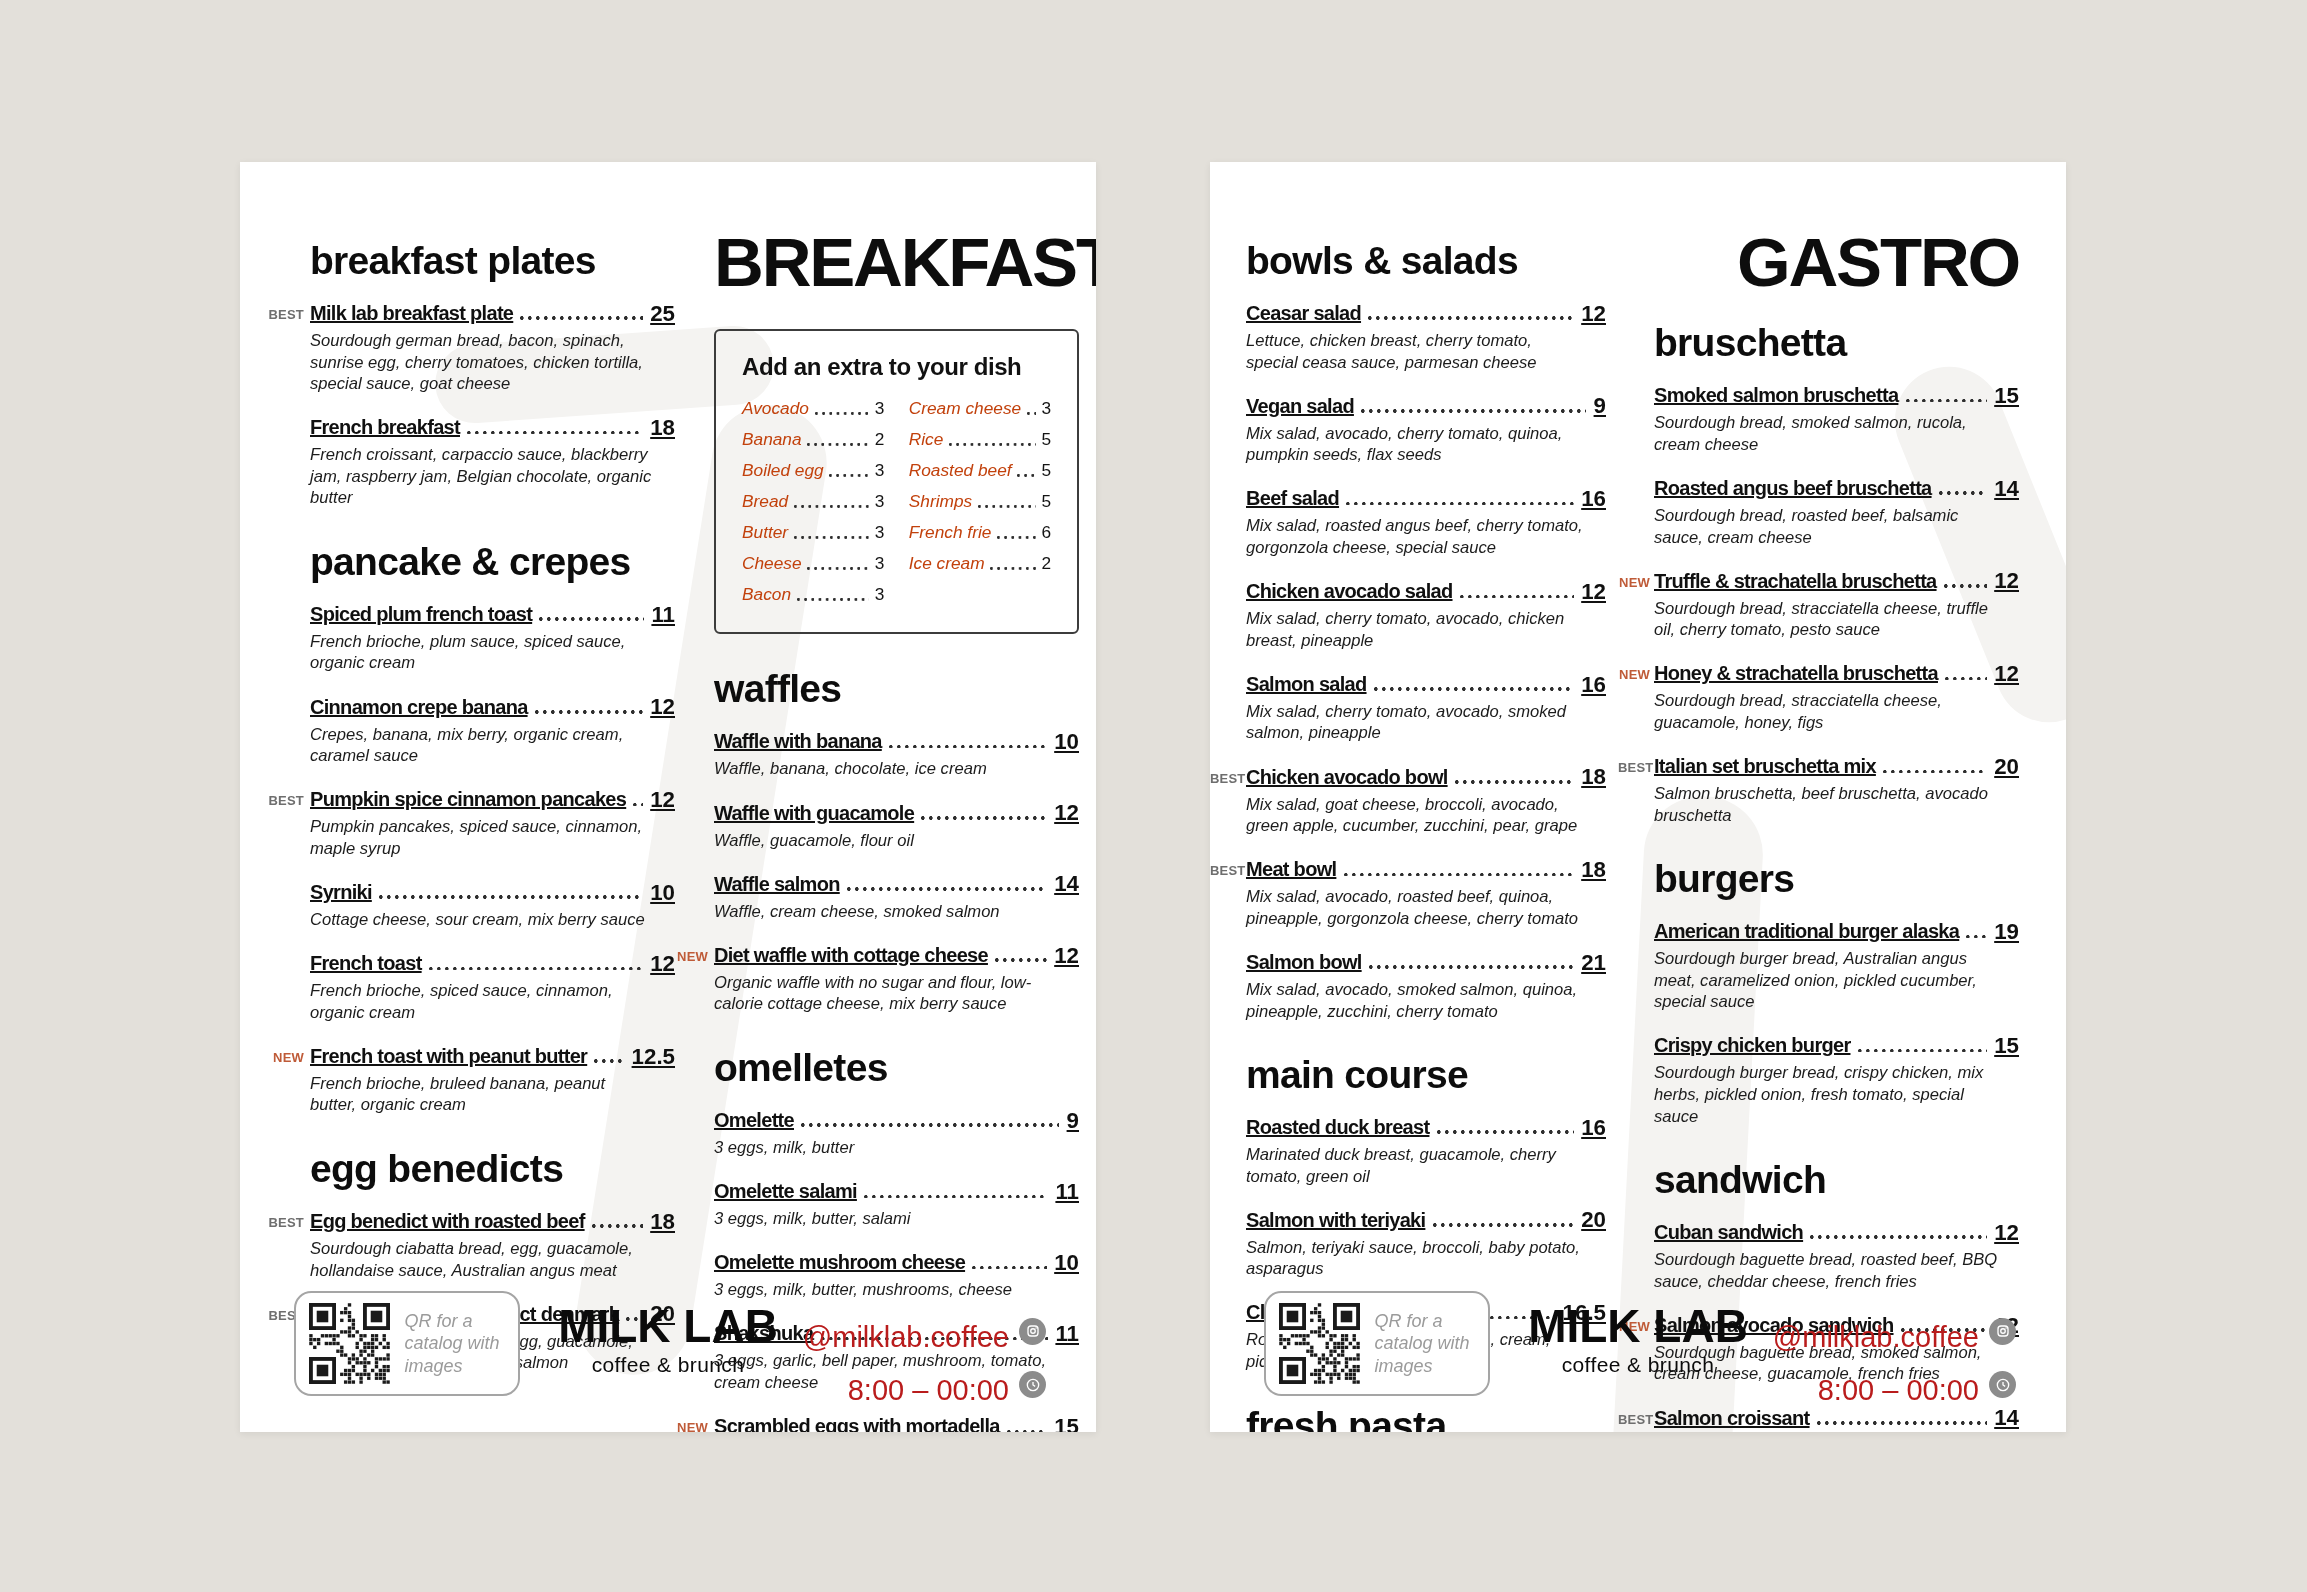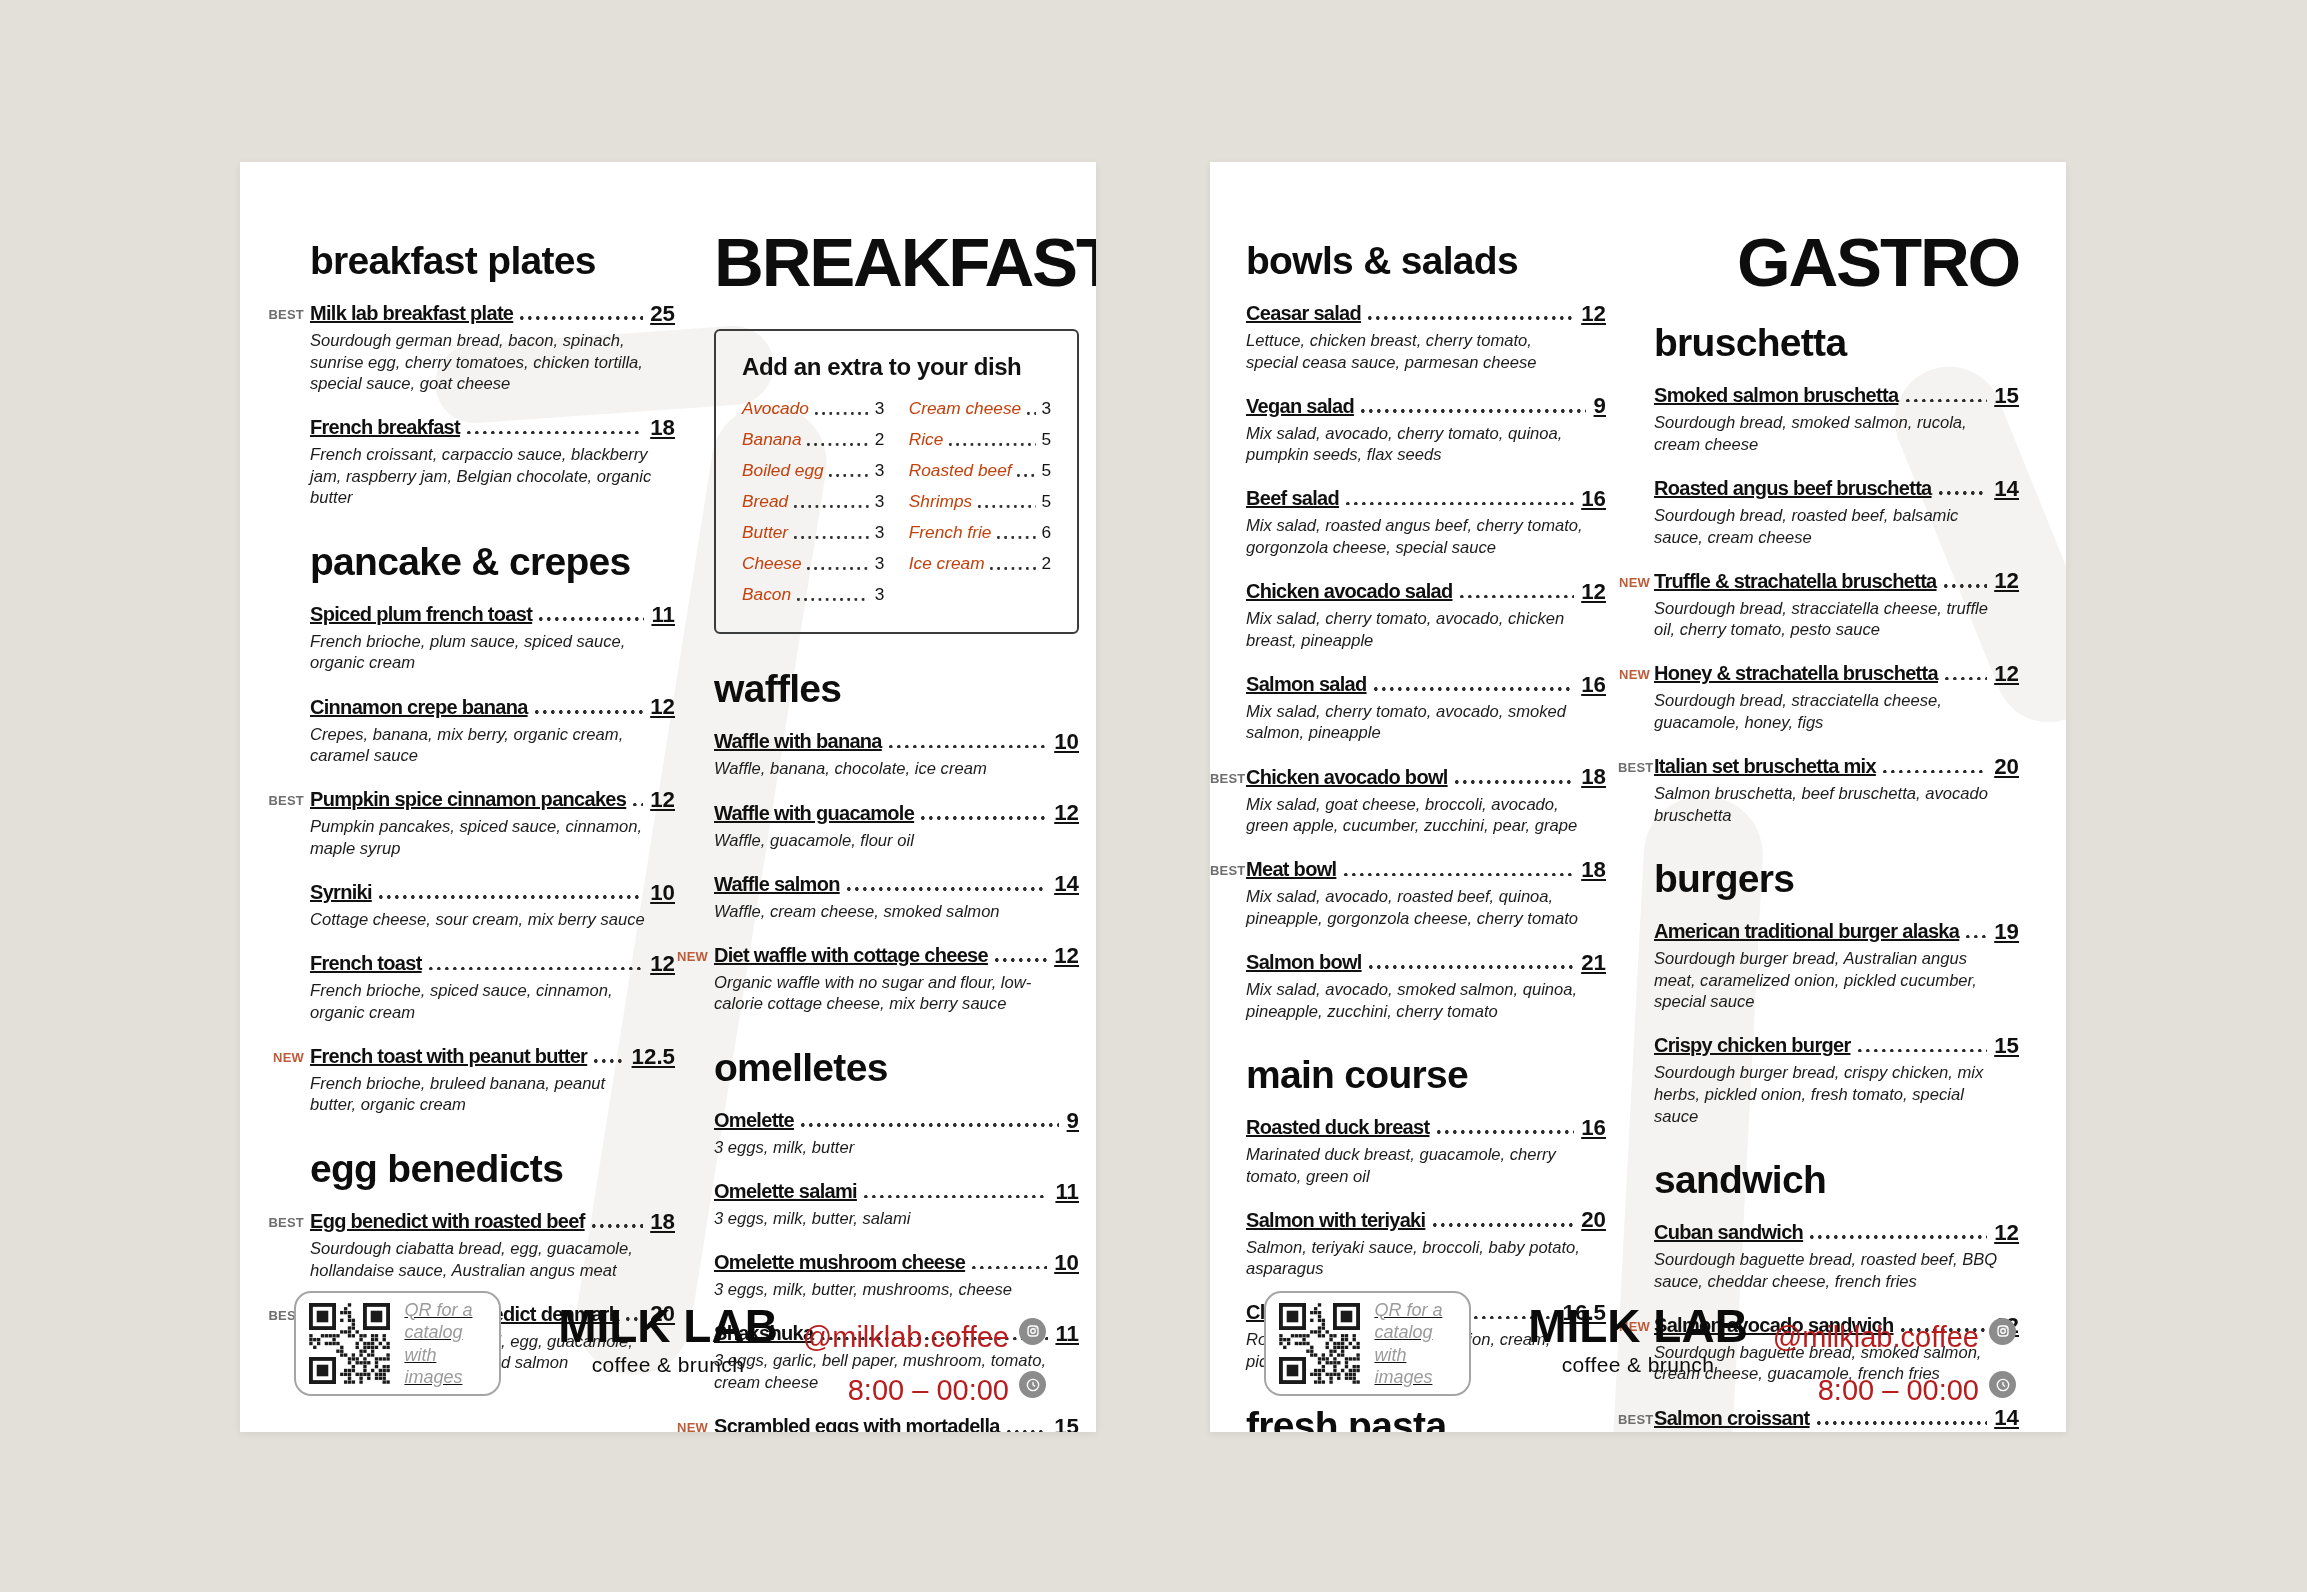--- a/index.html
+++ b/index.html
@@ -51,23 +51,23 @@
   .extras-col{flex:1 1 0;}
   .x-row{display:flex;align-items:flex-end;margin-bottom:10px;}
   .x-name{flex:0 0 auto;font-size:17.3px;font-style:italic;color:#c2410c;}
   .x-dots{flex:1 1 auto;min-width:5.8px;height:2.9px;margin:0 5.8px 4.3px 5.8px;
           background-image:radial-gradient(circle at 1.4px 1.4px,#2e2e2e 1.2px,transparent 1.6px);
           background-size:7.2px 2.9px;background-repeat:repeat-x;}
   .x-price{flex:0 0 auto;font-size:17.3px;color:#141414;}
 
   
   .footer{position:absolute;left:0;right:0;top:1122px;height:123px;z-index:1;}
-  .qr-box{position:absolute;left:54px;top:7.2px;width:207px;height:105px;
+  .qr-box{position:absolute;left:54px;top:7.2px;width:226px;height:105px;
           border:2.2px solid #a5a5a5;border-radius:17.3px;display:flex;align-items:center;
-          padding:0 13px;box-sizing:border-box;background:#fff;text-decoration:underline;}
+          padding:0 13px;box-sizing:border-box;background:#fff;}
   .qr{width:81px;height:81px;flex:0 0 auto;}
   .qr-caption{font-size:18px;font-style:italic;color:#9b9b9b;line-height:1.25;margin-left:14.4px;}
   .brand{position:absolute;left:0;right:0;top:19px;text-align:center;}
   .brand-name{font-size:46px;font-weight:bold;letter-spacing:0px;color:#0b0b0b;line-height:1;}
   .brand-sub{font-size:21px;color:#0b0b0b;margin-top:4.3px;letter-spacing:0.4px;}
   .contact{position:absolute;right:50px;top:24.5px;text-align:right;}
   .contact-row{display:flex;justify-content:flex-end;align-items:center;gap:10px;margin-bottom:8.7px;}
   .contact-row span.txt{font-size:29px;color:#b91c1c;margin-top:12px;}
   .icon{width:27px;height:27px;border-radius:50%;background:#8c8c8c;display:flex;
         align-items:center;justify-content:center;flex:0 0 auto;}

